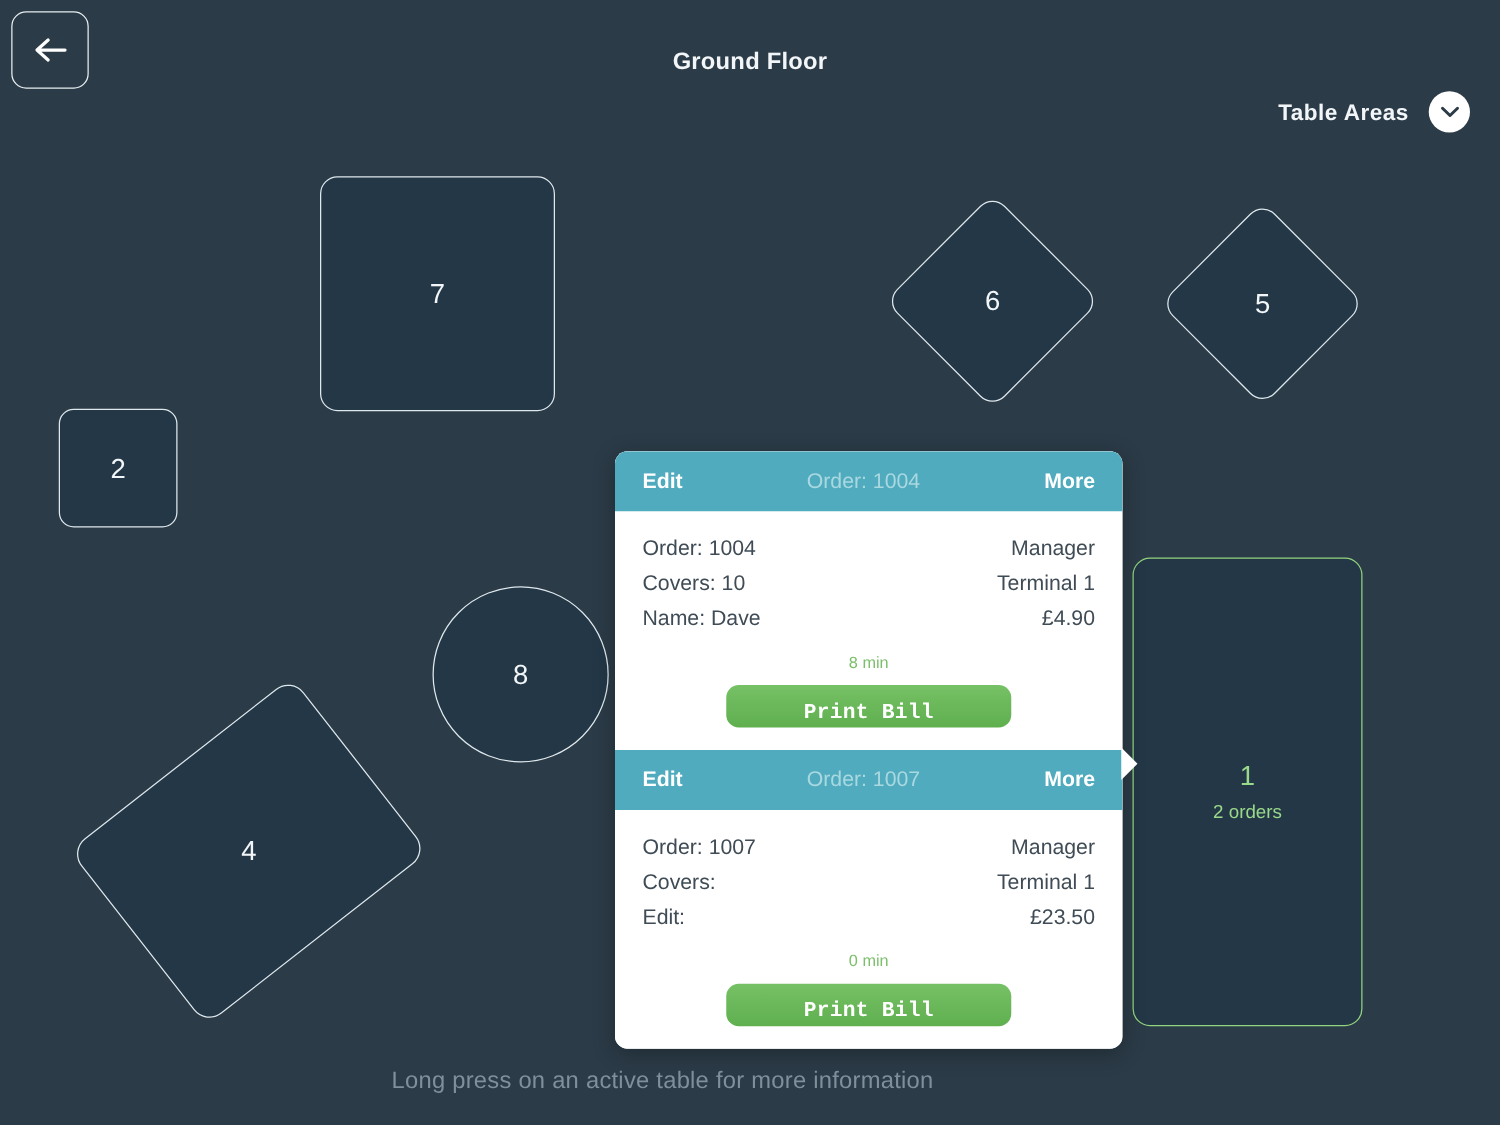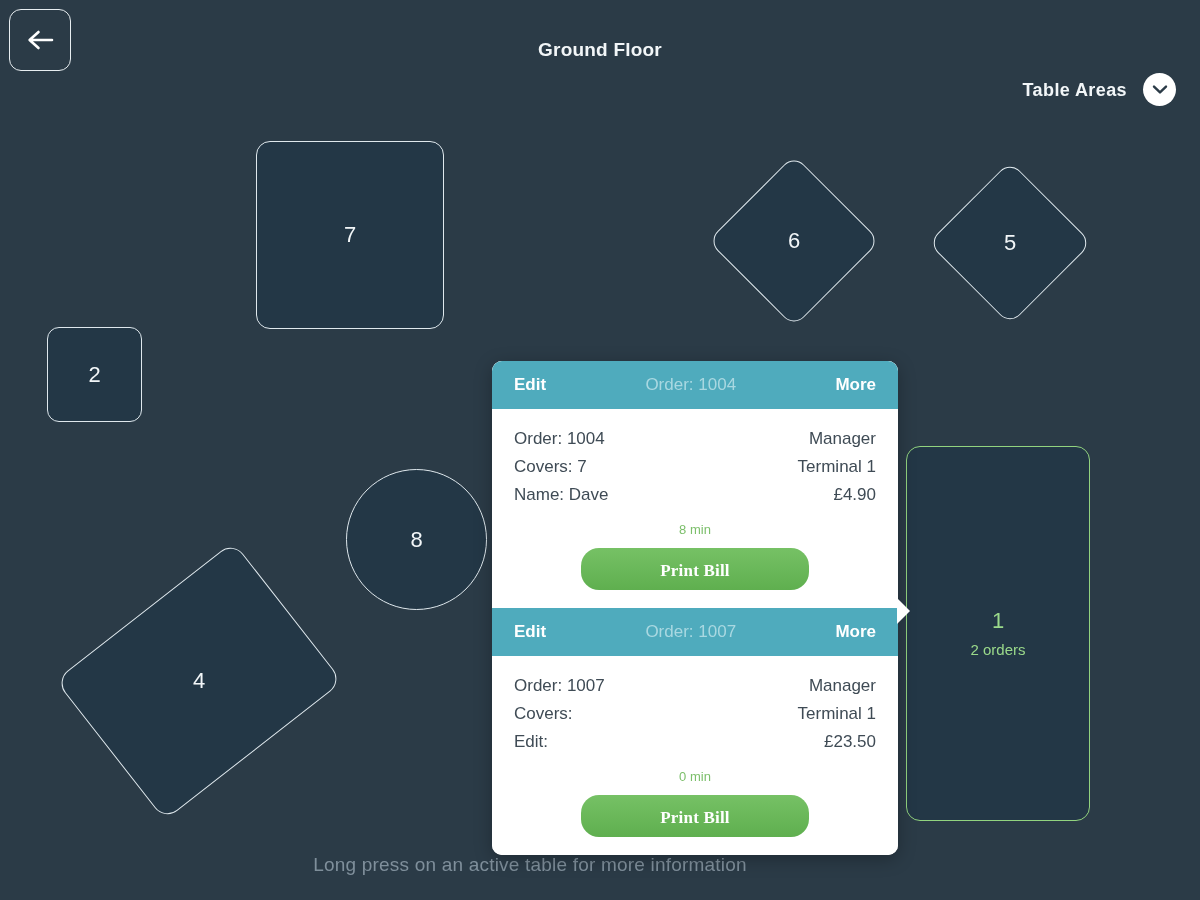--- a/index.html
+++ b/index.html
@@ -183,26 +183,26 @@
     text-align: center;
     color: #7cbf6b;
     font-size: 13px;
     line-height: 18px;
     margin-top: 12px;
   }
   .print-btn {
     display: block;
     margin: 9px auto 0 auto;
     width: 228px;
-    height: 42px;
+    height: 34px;
     border: none;
-    border-radius: 18px;
+    border-radius: 10px;
     background: linear-gradient(#76c165, #5faf4f);
     color: #ffffff;
-    font-family: Liberation Serif, serif;
+    font-family: Liberation Mono, monospace;
     font-size: 17px;
     font-weight: bold;
     line-height: 46px;
     letter-spacing: 0.2px;
     cursor: pointer;
     padding: 0;
   }
   .popup-pointer {
     position: absolute;
     left: 897px;
@@ -294,21 +294,21 @@
         <span class="edit">Edit</span>
         <span class="ordlabel">Order: 1004</span>
         <span class="more">More</span>
       </div>
       <div class="card-body">
         <div class="row">
           <span class="left">Order: 1004</span>
           <span class="right">Manager</span>
         </div>
         <div class="row">
-          <span class="left">Covers: 7</span>
+          <span class="left">Covers: 10</span>
           <span class="right">Terminal 1</span>
         </div>
         <div class="row">
           <span class="left">Name: Dave</span>
           <span class="right">£4.90</span>
         </div>
         <div class="elapsed">8 min</div>
         <button class="print-btn">Print Bill</button>
       </div>
     </div>

